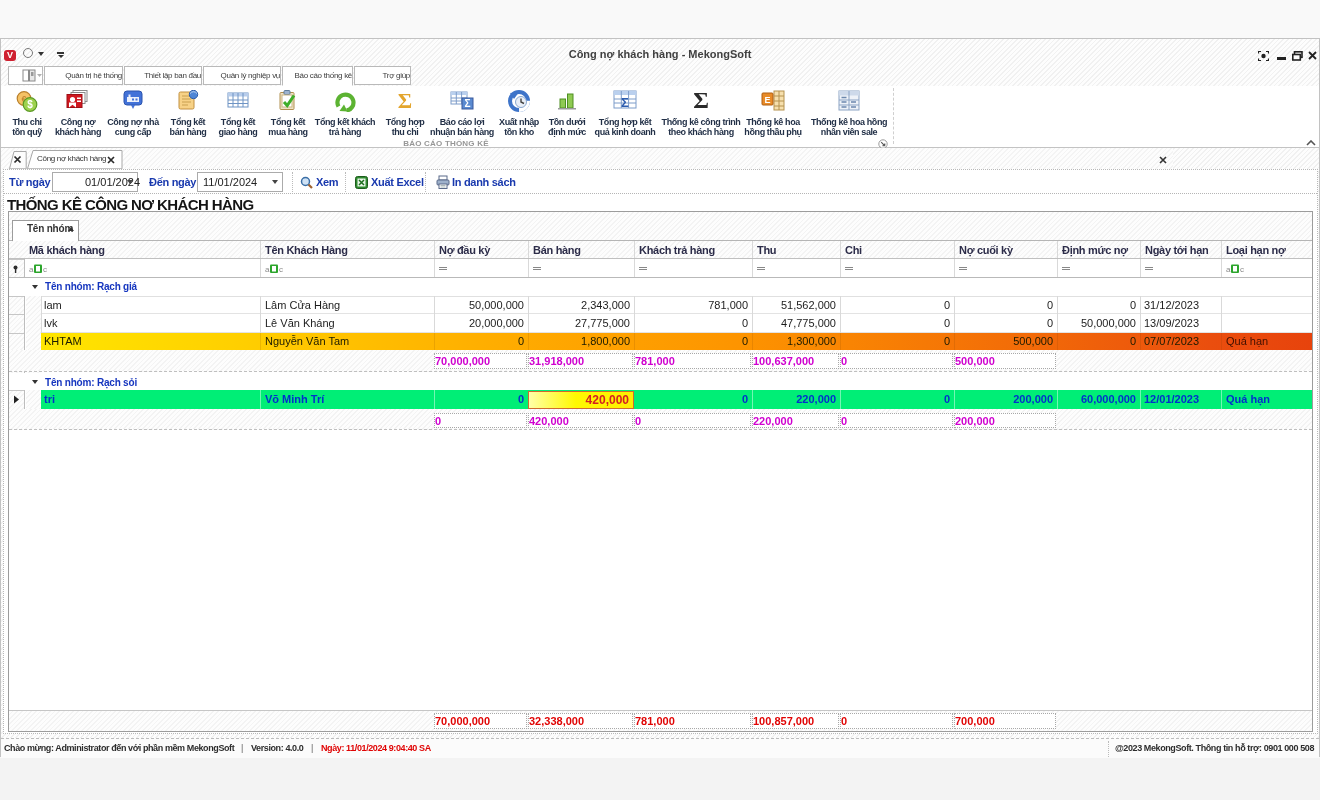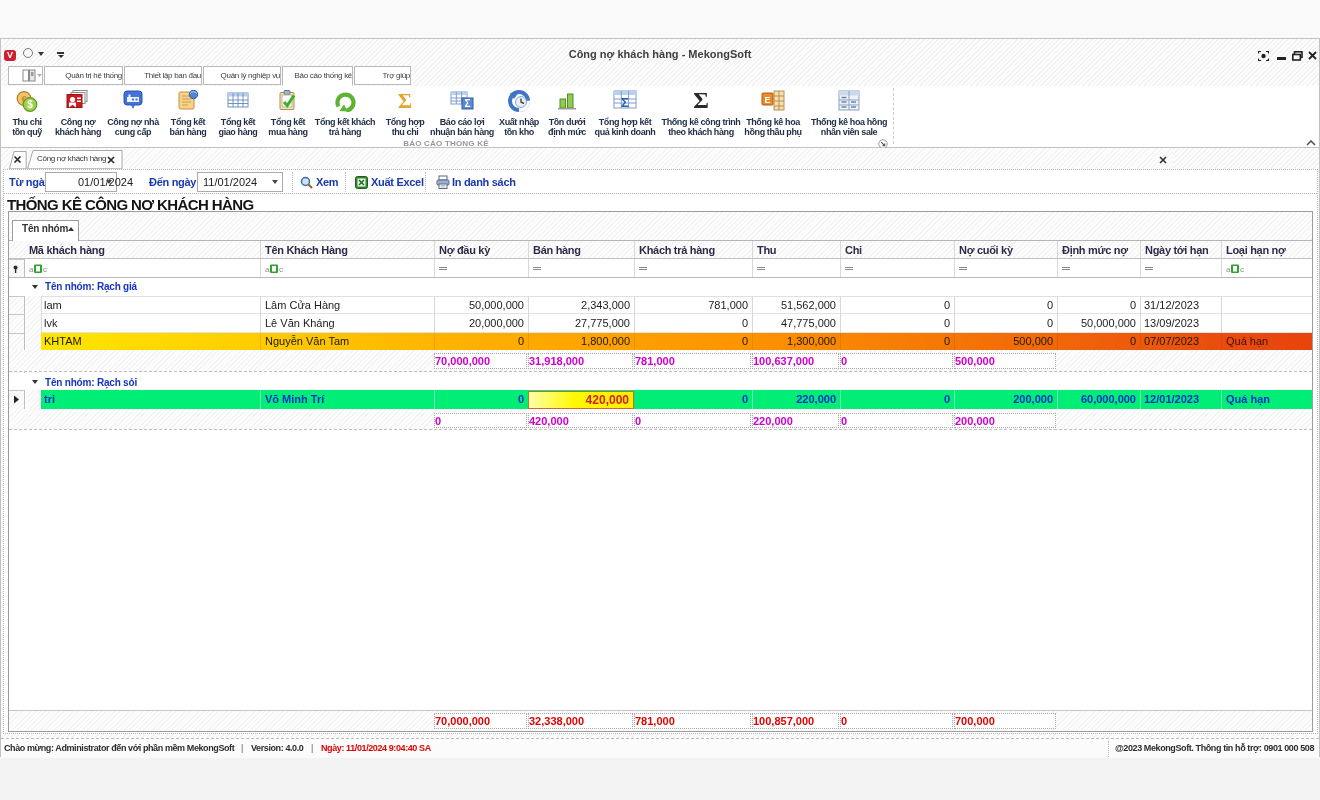--- a/index.html
+++ b/index.html
@@ -37,21 +37,21 @@
 #toolbar { position:absolute; left:0; top:0; width:1313px; height:24px; border-bottom:1px dotted #b5b5b5; }
 .tlab { position:absolute; top:6px; font-size:11px; font-weight:bold; color:#1939ae; white-space:nowrap; letter-spacing:-0.3px; }
 .combo { position:absolute; top:2px; height:20px; background:#fff; border:1px solid #ababab; font-size:11px; color:#222; line-height:18px; padding-left:5px; }
 .combo .da { position:absolute; right:4px; top:7px; width:0; height:0; border-left:3.5px solid transparent; border-right:3.5px solid transparent; border-top:4px solid #444; }
 .tsep { position:absolute; top:2px; height:20px; border-left:1px dotted #bbb; }
 #pagetitle { position:absolute; left:3px; top:26px; font-size:15px; font-weight:bold; color:#141414; letter-spacing:-0.6px; }
 
 
 #grid { position:absolute; left:4px; top:41px; width:1305px; height:521px; background:#fff; border:1px solid #9c9c9c; }
 #grouppanel { position:absolute; left:0; top:0; width:1303px; height:29px; border-bottom:1px solid #b5b5b5;}
-#gbybtn { position:absolute; left:3px; top:8px; width:67px; height:33px; background:#fff; border:1px solid #9c9c9c; font-size:10px; font-weight:bold; color:#333; line-height:15px; padding-left:9px; letter-spacing:-0.2px; }
+#gbybtn { position:absolute; left:3px; top:8px; width:67px; height:33px; background:#fff; border:1px solid #9c9c9c; font-size:10px; font-weight:bold; color:#333; line-height:15px; padding-left:9px; letter-spacing:-0.2px;text-align:center; }
 .grow { position:absolute; left:0; width:1303px; }
 .cl { position:absolute; top:0; bottom:0; border-left:1px solid #d9d9d9; }
 .num { position:absolute; top:0; bottom:0; font-size:11px; color:#1c1c1c; text-align:right; }
 .txt { position:absolute; top:0; bottom:0; font-size:11px; color:#1c1c1c; }
 .hdr { position:absolute; top:0; bottom:0; font-size:11px; font-weight:bold; color:#2c2c49; letter-spacing:-0.3px; }
 .sumcell { position:absolute; background:#fff; border:1px dotted #a8a8a8; font-size:11px; font-weight:bold; text-align:left; }
 .mag { color:#cf00cf; }
 .red { color:#e00404; }
 .bb { color:#0031cc; font-weight:bold; }
 .grptxt { position:absolute; top:0; bottom:0; font-size:10px; font-weight:bold; color:#1636bf; letter-spacing:-0.2px; }
@@ -255,21 +255,21 @@
       <svg width="8" height="8" style="position:absolute;left:106px;top:8px;">
           <path d="M1 1 L7 7 M7 1 L1 7" stroke="#2b2b2b" stroke-width="1.7"></path>
         </svg>
       <svg width="8" height="8" style="position:absolute;right:6px;top:8px;">
           <path d="M1 1 L7 7 M7 1 L1 7" stroke="#333" stroke-width="1.6"></path>
         </svg>
     </div>
     <div id="panel">
       <div id="toolbar">
         <div class="tlab" style="left:5px;">Từ ngày</div>
-        <div class="combo" style="left:41px;width:72px;padding-left:32px;">01/01/2024<span class="da"></span></div>
+        <div class="combo" style="left:48px;width:86px;padding-left:32px;">01/01/2024<span class="da"></span></div>
         <div class="tlab" style="left:145px;">Đến ngày</div>
         <div class="combo" style="left:193px;width:86px;">11/01/2024<span class="da"></span></div>
         <div class="tsep" style="left:288px;"></div>
         <svg class="abs" style="left:296px;top:6px;" width="13" height="13">
             <circle cx="5.5" cy="5.5" r="4" fill="#cfe2f5" stroke="#3a6ea5" stroke-width="1.5"></circle>
             <path d="M8.5 8.5 L12 12" stroke="#a0622d" stroke-width="2.2"></path>
           </svg>
         <div class="tlab" style="left:312px;">Xem</div>
         <div class="tsep" style="left:341px;"></div>
         <svg class="abs" style="left:351px;top:6px;" width="13" height="13">

